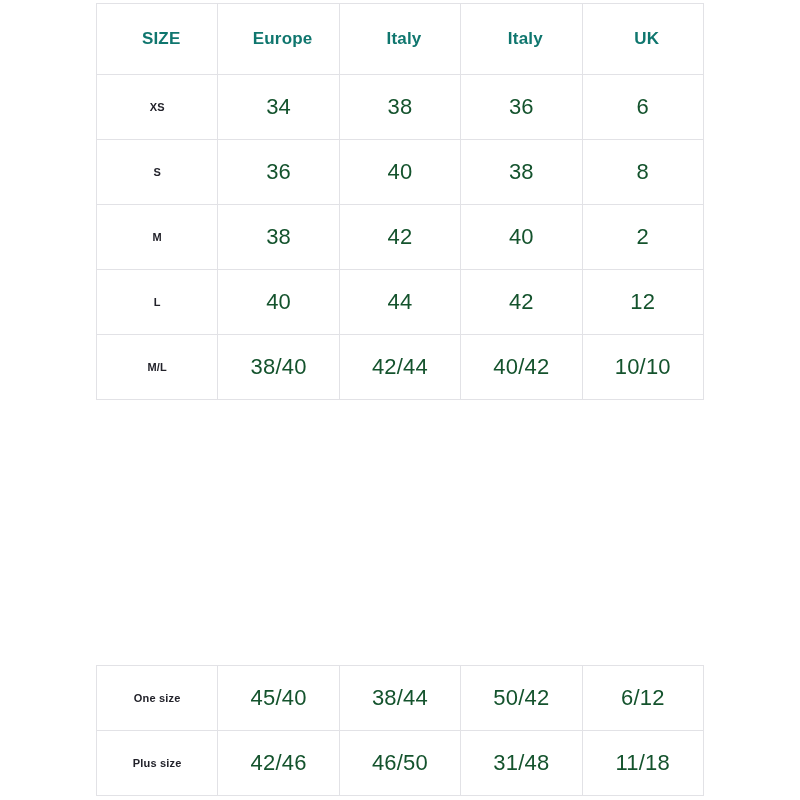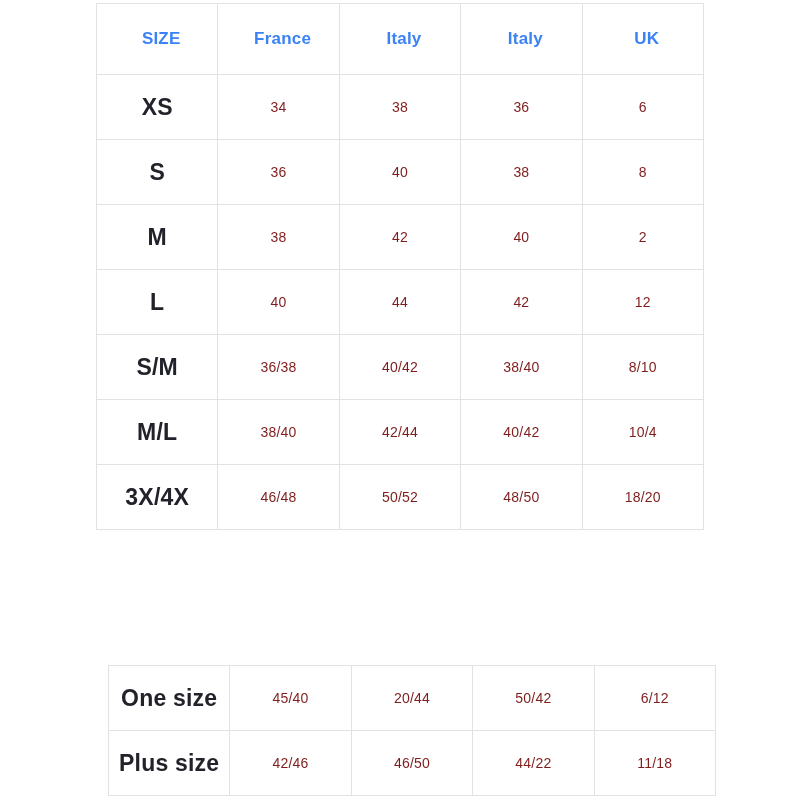--- a/index.html
+++ b/index.html
@@ -28,62 +28,62 @@
   }
 
   table.size-table col.c-size { width: 116px; }
   table.size-table col.c-val  { width: 116px; }
 
   table.size-table td {
     border: 1px solid #e2e2e6;
     height: 62px;
     text-align: center;
     vertical-align: middle;
-    font-size: 14px;
-    color: #7f1d1d;
+    font-size: 22px;
+    color: #14532d;
     letter-spacing: 0.2px;
   }
 
   table.size-table td.label {
     font-weight: bold;
     color: #22222a;
-    font-size: 23px;
+    font-size: 11px;
   }
 
   table.size-table thead td {
     font-weight: bold;
-    color: #3b82f6;
+    color: #0f766e;
     font-size: 17px;
     height: 68px;
     padding-left: 9px;
   }
 
   .main-table-wrap { position: absolute; top: 3px; left: 0; }
-  .second-table-wrap { position: absolute; top: 665px; left: 12px; }
+  .second-table-wrap { position: absolute; top: 665px; left: 0; }
 
   .second-table td { height: 64px; }
 </style>
 </head>
 <body>
 
 <div class="page">
 
   <div class="main-table-wrap">
     <table class="size-table">
       <colgroup>
         <col class="c-size">
           <col class="c-val">
           <col class="c-val">
           <col class="c-val">
           <col class="c-val">
       </colgroup>
       <thead>
         <tr>
           <td>SIZE</td>
-          <td>France</td>
+          <td>Europe</td>
           <td>Italy</td>
           <td>Italy</td>
           <td>UK</td>
         </tr>
       </thead>
       <tbody>
         <tr>
           <td class="label">XS</td>
           <td>34</td>
           <td>38</td>
@@ -105,65 +105,51 @@
           <td>2</td>
         </tr>
         <tr>
           <td class="label">L</td>
           <td>40</td>
           <td>44</td>
           <td>42</td>
           <td>12</td>
         </tr>
         <tr>
-          <td class="label">S/M</td>
-          <td>36/38</td>
-          <td>40/42</td>
-          <td>38/40</td>
-          <td>8/10</td>
-        </tr>
-        <tr>
           <td class="label">M/L</td>
           <td>38/40</td>
           <td>42/44</td>
           <td>40/42</td>
-          <td>10/4</td>
-        </tr>
-        <tr>
-          <td class="label">3X/4X</td>
-          <td>46/48</td>
-          <td>50/52</td>
-          <td>48/50</td>
-          <td>18/20</td>
+          <td>10/10</td>
         </tr>
       </tbody>
     </table>
   </div>
 
   <div class="second-table-wrap">
     <table class="size-table second-table">
       <colgroup>
         <col class="c-size">
           <col class="c-val">
           <col class="c-val">
           <col class="c-val">
           <col class="c-val">
       </colgroup>
       <tbody>
         <tr>
           <td class="label">One size</td>
           <td>45/40</td>
-          <td>20/44</td>
+          <td>38/44</td>
           <td>50/42</td>
           <td>6/12</td>
         </tr>
         <tr>
           <td class="label">Plus size</td>
           <td>42/46</td>
           <td>46/50</td>
-          <td>44/22</td>
+          <td>31/48</td>
           <td>11/18</td>
         </tr>
       </tbody>
     </table>
   </div>
 
 </div>
 
 </body></html>

